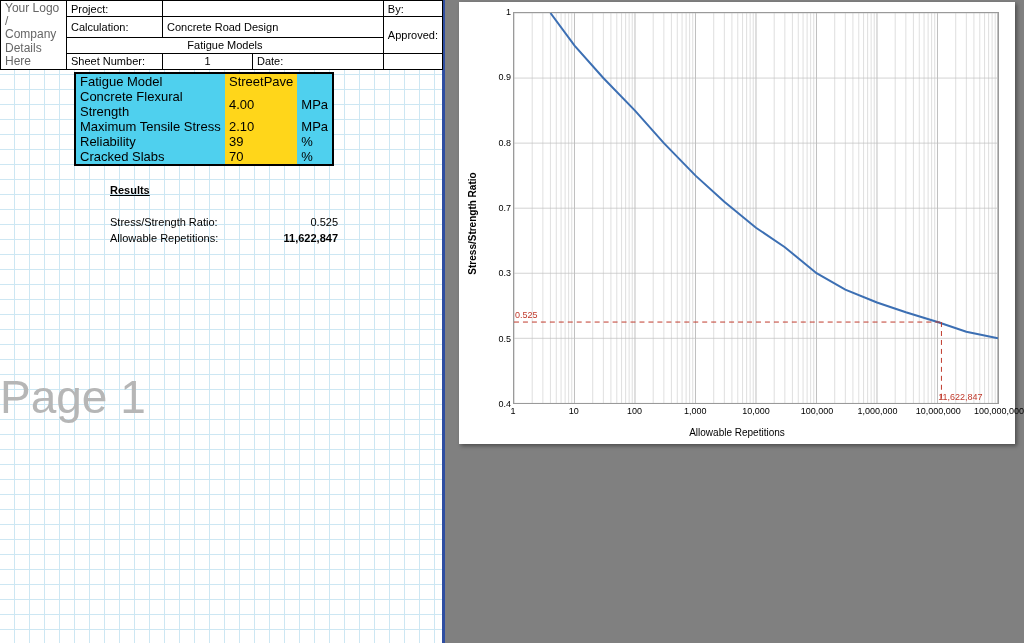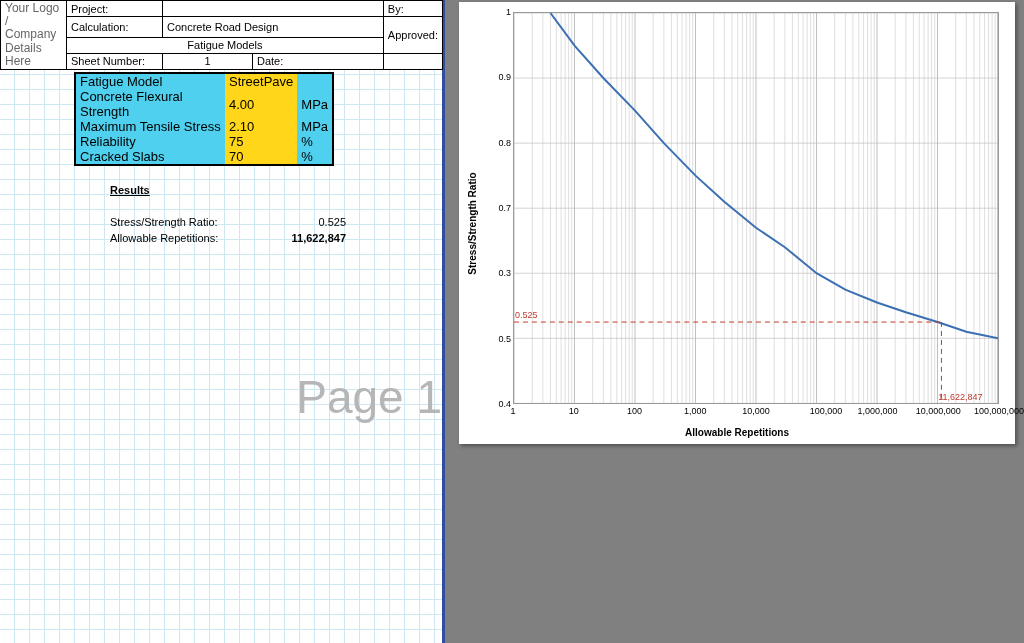--- a/index.html
+++ b/index.html
@@ -79,30 +79,30 @@
     left: 74px; top: 184px;
     font-size: 11px;
     padding-left: 36px;
   }
   .results h4 {
     margin: 0 0 18px 0;
     font-size: 11px;
     font-weight: bold;
     text-decoration: underline;
   }
-  .results .row { display:flex; gap: 16px; line-height: 16px;}
+  .results .row { display:flex; gap: 8px; line-height: 16px;}
   .results .row .rl { width: 150px; }
   .results .row .rv { width: 70px; text-align: right; }
   .results .row.bold .rv { font-weight: bold; }
 
   .watermark {
     position: absolute;
     left: 0; right: 0;
     top: 370px;
-    text-align: right;
+    text-align: left;
     font-size: 46px;
     color: #b6b6b6;
     font-family: Arial, sans-serif;
     pointer-events: none;
     user-select: none;
   }
 
   
   .right-pane {
     position: relative;
@@ -136,21 +136,21 @@
     transform: rotate(-90deg);
     white-space: nowrap;
     font-size: 10px;
     font-weight: bold;
   }
   .xlabel {
     position: absolute;
     left: 0; right: 0; bottom: 6px;
     text-align: center;
     font-size: 10px;
-    font-weight: bold;
+    font-weight: normal;
   }
   .xticks { position:absolute; left:54px; top:404px; width:486px; height:14px; }
   .xtick  { position:absolute; font-size:9px; transform:translateX(-50%); color:#000; }
   .yticks { position:absolute; left:26px; top:10px; width:26px; height:392px; }
   .ytick  { position:absolute; right:0; font-size:9px; transform:translateY(-50%); text-align:right; width:26px; }
 
   .anno { position:absolute; font-size:9px; color:#c0392b; }
 </style>
 </head>
 <body>
@@ -195,21 +195,21 @@
         <td class="p-val">4.00</td>
         <td class="p-unit">MPa</td>
       </tr>
       <tr>
         <td class="p-lbl">Maximum Tensile Stress</td>
         <td class="p-val">2.10</td>
         <td class="p-unit">MPa</td>
       </tr>
       <tr>
         <td class="p-lbl">Reliability</td>
-        <td class="p-val">75</td>
+        <td class="p-val">39</td>
         <td class="p-unit">%</td>
       </tr>
       <tr>
         <td class="p-lbl">Cracked Slabs</td>
         <td class="p-val">70</td>
         <td class="p-unit">%</td>
       </tr>
     </tbody>
       </table>
 
@@ -332,21 +332,21 @@
         <div class="ytick" style="top: 130.667px;">0.8</div>
         <div class="ytick" style="top: 65.3333px;">0.9</div>
         <div class="ytick" style="top: 0px;">1</div>
       </div>
     <div class="xticks" id="xticks">
         <div class="xtick" style="left: 0px;">1</div>
         <div class="xtick" style="left: 60.75px;">10</div>
         <div class="xtick" style="left: 121.5px;">100</div>
         <div class="xtick" style="left: 182.25px;">1,000</div>
         <div class="xtick" style="left: 243px;">10,000</div>
-        <div class="xtick" style="left: 313px;">100,000</div>
+        <div class="xtick" style="left: 304px;">100,000</div>
         <div class="xtick" style="left: 364.5px;">1,000,000</div>
         <div class="xtick" style="left: 425.25px;">10,000,000</div>
         <div class="xtick" style="left: 486px;">100,000,000</div>
       </div>
 
     <div class="xlabel">Allowable Repetitions</div>
   <div class="anno" style="left: 56px; top: 308.333px;">0.525</div>
       <div class="anno" style="left: 479.218px; top: 390px;">11,622,847</div>
     </div>
 </div>

